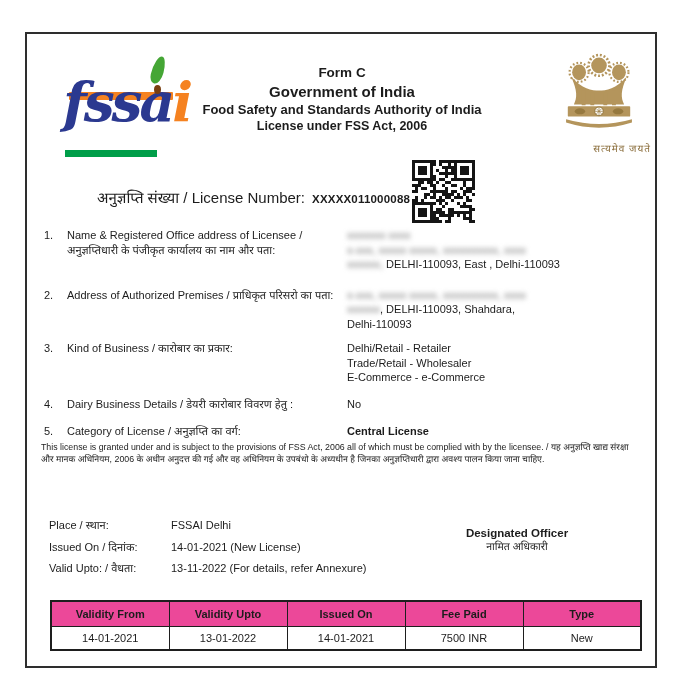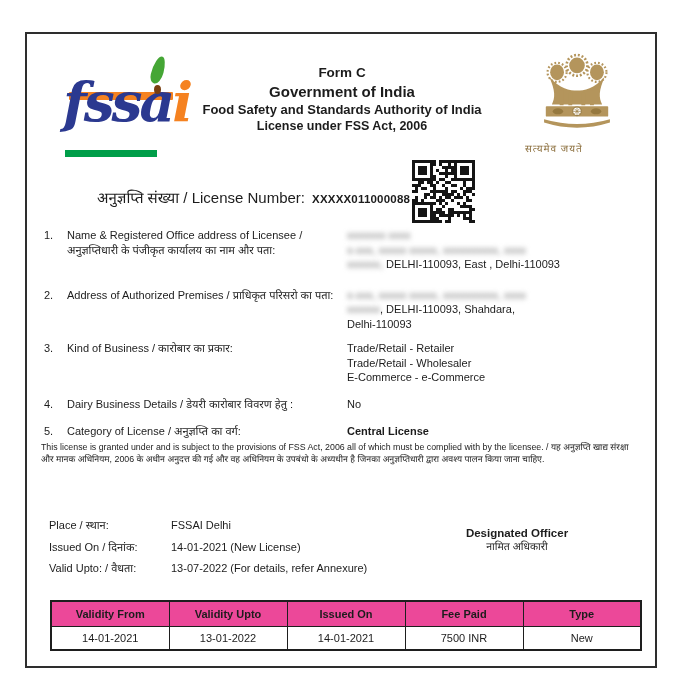--- a/index.html
+++ b/index.html
@@ -21,21 +21,21 @@
   .fssai .seed { position:absolute; left:91px; top:29px; width:7px; height:9px; background:#7a3f10; border-radius:50%; }
 
   
   .titles { position:absolute; left:140px; top:30px; width:350px; text-align:center; }
   .titles .t1 { font-size:13.5px; font-weight:bold; line-height:18px; }
   .titles .t2 { font-size:15px;   font-weight:bold; line-height:19px; }
   .titles .t3 { font-size:13px; font-weight:bold; line-height:17px; }
   .titles .t4 { font-size:12.5px; font-weight:bold; line-height:17px; }
 
   
-  .emblem { position:absolute; left:498px; top:14px; width:126px; height:122px; text-align:left; }
+  .emblem { position:absolute; left:498px; top:14px; width:126px; height:122px; text-align:right; }
   .emblem .caption { font-size:10px; color:#8a6d3b; margin-top:-3px; letter-spacing:1px; }
 
   
   .license-row { position:absolute; left:70px; top:153px; display:flex; align-items:baseline; gap:7px; }
   .license-row .lab { font-size:15px; }
   .license-row .val { font-size:11.5px; font-weight:bold; letter-spacing:.2px; }
   .qr { position:absolute; left:385px; top:126px; width:63px; height:63px;
         display:grid; grid-template-columns:repeat(21,3px); grid-auto-rows:3px; background:#fff; }
   .qr i { display:block; }
   .qr i.on { background:#151515; }
@@ -585,21 +585,21 @@
         <div><span class="redacted">x-xxx, xxxxx xxxxx, xxxxxxxxxx, xxxx</span></div>
         <div><span class="redacted">xxxxxx</span><span>, DELHI-110093, Shahdara,</span></div>
         <div><span>Delhi-110093</span></div>
       </div>
     </div>
 
     <div class="item mb12">
       <div class="num">3.</div>
       <div class="lab">Kind of Business / कारोबार का प्रकार:</div>
       <div class="val">
-        <div>Trade/Retail - Retailer</div>
+        <div>Delhi/Retail - Retailer</div>
         <div>Trade/Retail - Wholesaler</div>
         <div>E-Commerce - e-Commerce</div>
       </div>
     </div>
 
     <div class="item mb13">
       <div class="num">4.</div>
       <div class="lab">Dairy Business Details / डेयरी कारोबार विवरण हेतु :</div>
       <div class="val">No</div>
     </div>
@@ -618,21 +618,21 @@
     <div class="row">
       <span class="lab">Place / स्थान:</span>
       <span class="val">FSSAI Delhi</span>
     </div>
     <div class="row">
       <span class="lab">Issued On / दिनांक:</span>
       <span class="val">14-01-2021 (New License)</span>
     </div>
     <div class="row">
       <span class="lab">Valid Upto: / वैधता:</span>
-      <span class="val">13-07-2022 (For details, refer Annexure)</span>
+      <span class="val">13-11-2022 (For details, refer Annexure)</span>
     </div>
   </div>
 
   <div class="officer">
     <div class="t">Designated Officer</div>
     <div class="s">नामित अधिकारी</div>
   </div>
 
   <table class="validity">
     <thead>

